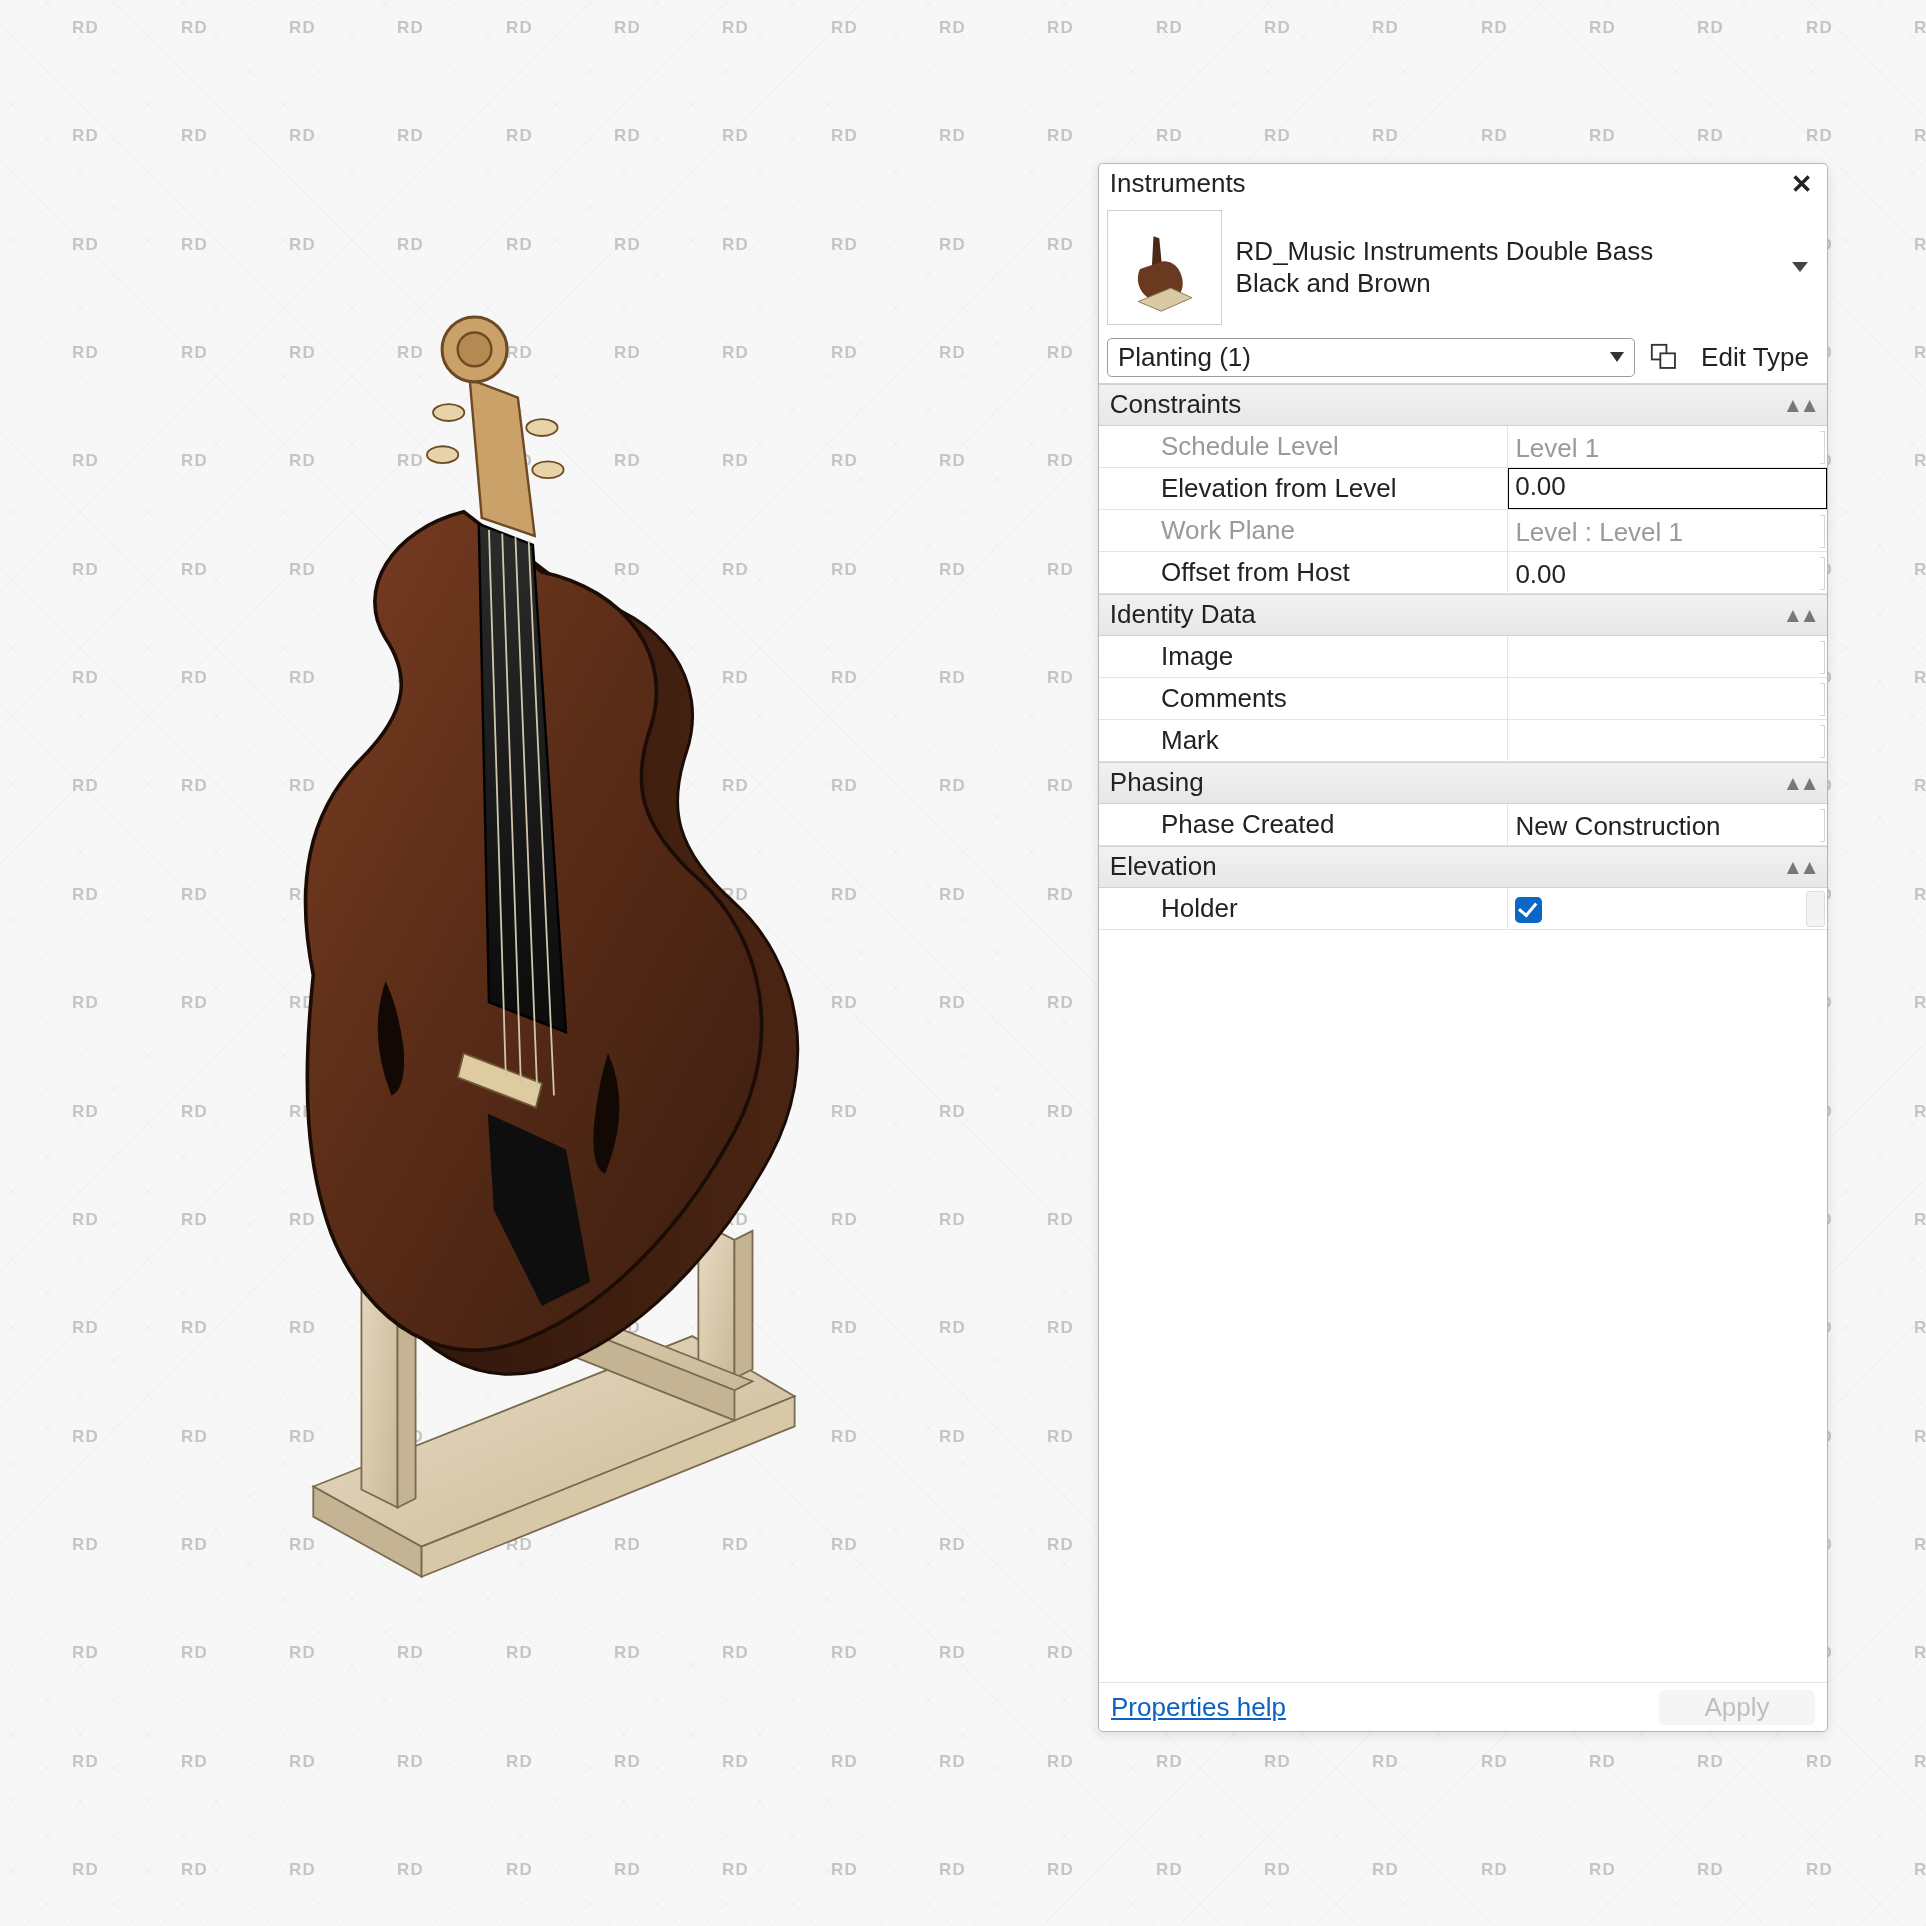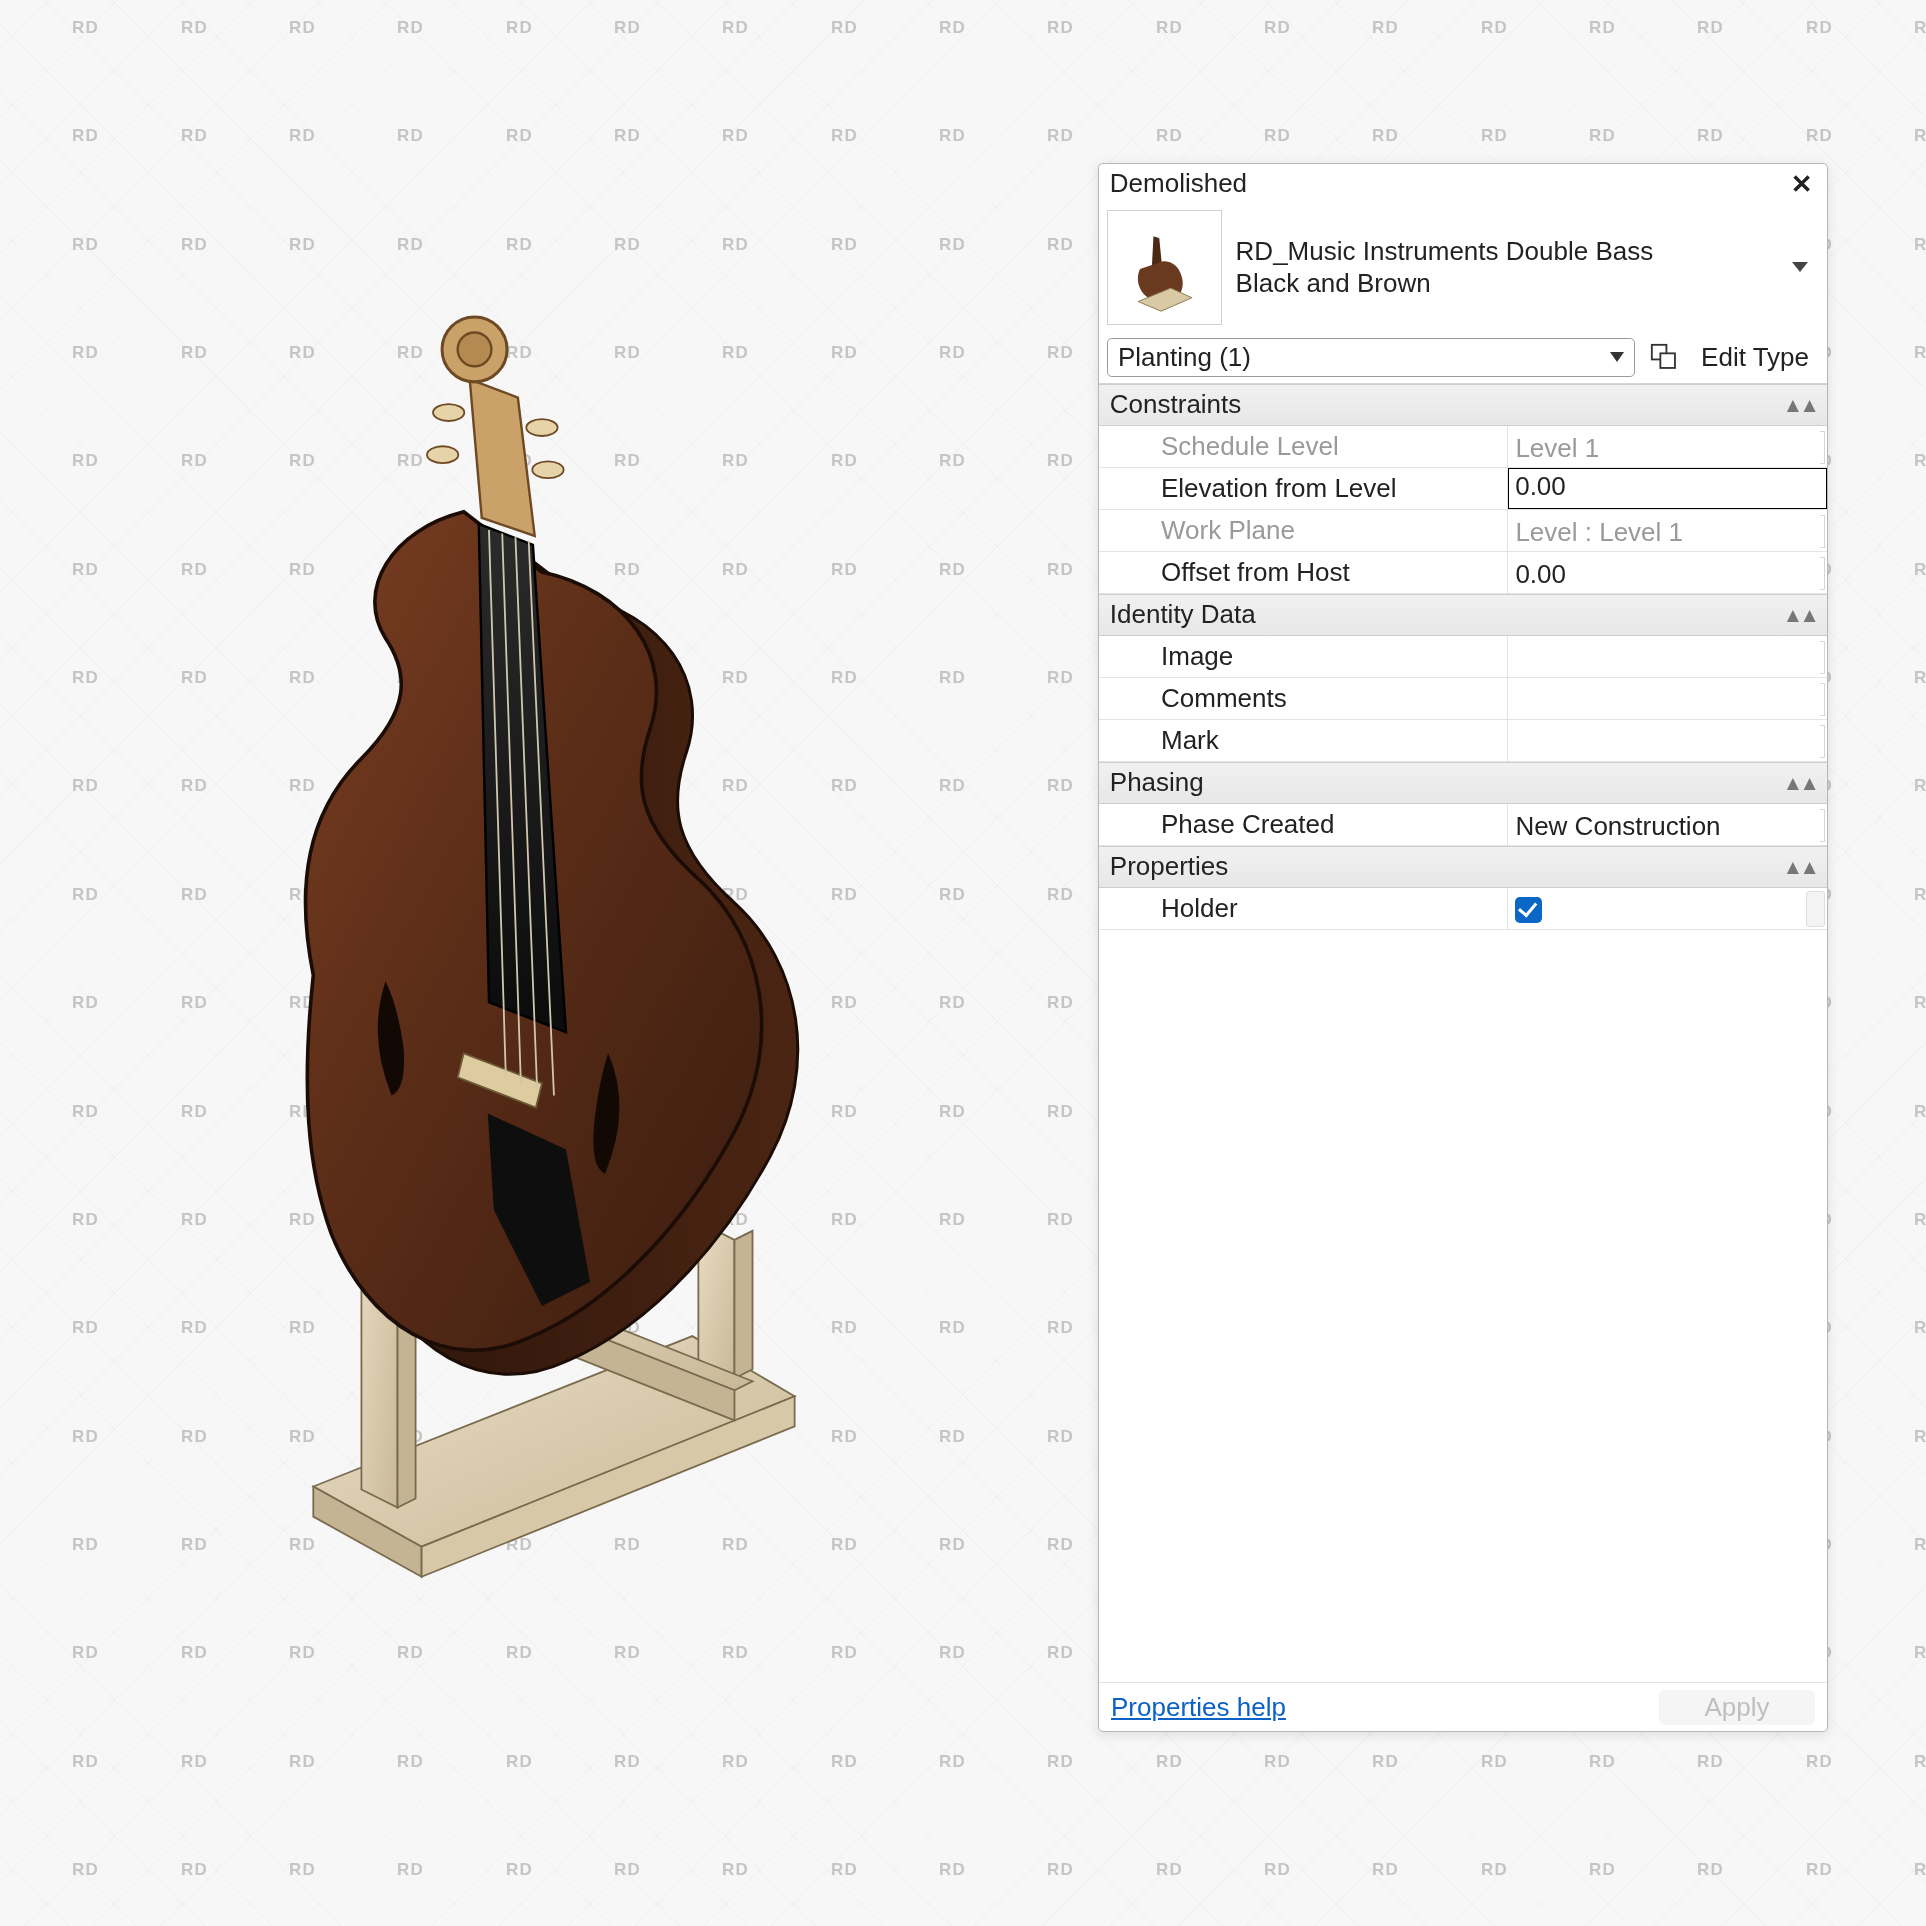--- a/index.html
+++ b/index.html
@@ -663,21 +663,21 @@
       <ellipse cx="560" cy="260" rx="26" ry="14"></ellipse>
       <ellipse cx="570" cy="330" rx="26" ry="14"></ellipse>
     </g>
   </g>
 </svg>
 </div>
 
 <div class="panel">
 
   <div class="panel-title">
-    <span>Demolished</span>
+    <span>Instruments</span>
     <span class="close-x">✕</span>
   </div>
 
   <div class="type-selector">
     <div class="thumb">
       <svg viewBox="0 0 100 100" width="96" height="96">
         <path d="M38 18 l6 2 l4 40 l-12 -4 z" fill="#4a2a15"></path>
         <path d="M24 52 c-6 12 0 30 18 34 c20 4 32 -12 24 -30 c-4 -10 -12 -12 -18 -12 z" fill="#6a3a20"></path>
         <polygon points="22,86 46,96 78,82 56,72" fill="#d9c9a4" stroke="#8a7850"></polygon>
       </svg>
@@ -747,21 +747,21 @@
     <div class="section-head">
       <span>Phasing</span>
       <span class="collapse">▲▲</span>
     </div>
     <div class="row">
       <div class="k">Phase Created</div>
       <div class="v has-tick">New Construction</div>
     </div>
 
     <div class="section-head">
-      <span>Properties</span>
+      <span>Elevation</span>
       <span class="collapse">▲▲</span>
     </div>
     <div class="row holder">
       <div class="k">Holder</div>
       <div class="v">
           <span class="chk"></span>
         </div>
     </div>
   </div>
 

